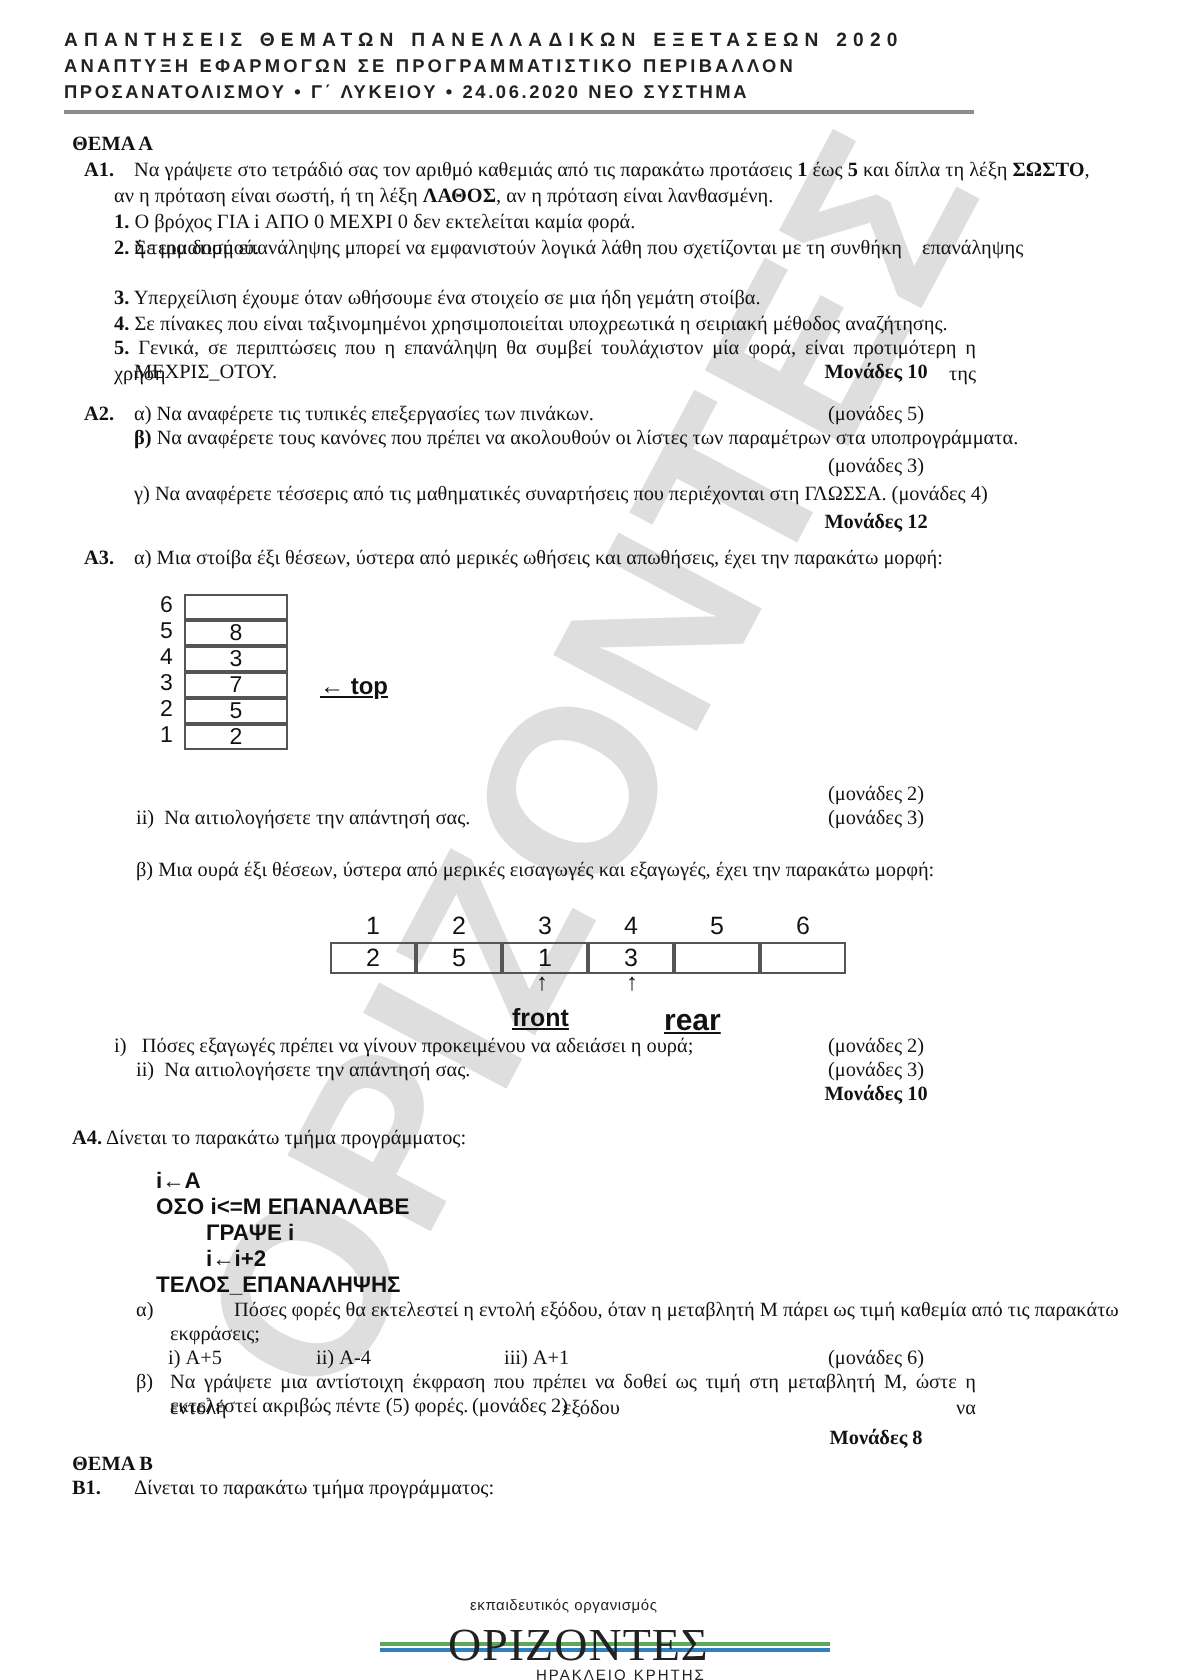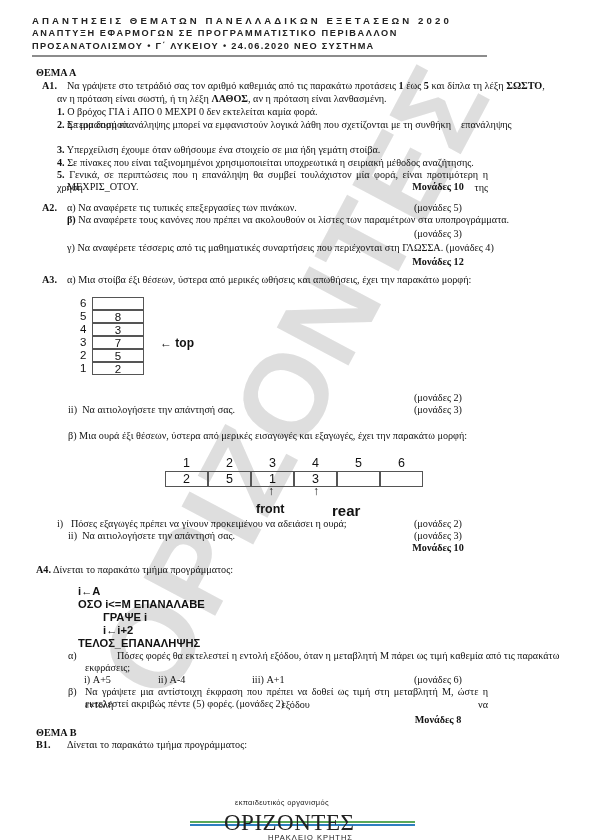--- a/index.html
+++ b/index.html
@@ -38,21 +38,21 @@
   }
   .queue-cell {
     position: absolute; width: 43px; height: 16px; border: 1px solid #555;
     box-sizing: border-box; text-align: center;
     font-family: "Liberation Sans", "DejaVu Sans", sans-serif; font-size: 12.5px; line-height: 14px;
   }
   .queue-idx {
     position: absolute; width: 43px; text-align: center;
     font-family: "Liberation Sans", "DejaVu Sans", sans-serif; font-size: 12.5px;
   }
-  .sans-bold { font-family: "Liberation Sans", "DejaVu Sans", sans-serif; font-weight: bold; }
+  .sans-bold { font-family: "Liberation Sans", "DejaVu Sans", sans-serif; font-weight: bold; text-decoration: underline; }
   .code { font-family: "Liberation Sans", "DejaVu Sans", sans-serif; font-weight: bold; font-size: 11.2px; }
 
   .logo-top { font-family: "Liberation Sans", "DejaVu Sans", sans-serif; font-size: 7.5px; color: #222; letter-spacing: 0.3px; }
   .logo-main { font-family: "Liberation Serif", "DejaVu Serif", serif; font-size: 23px; color: #222; letter-spacing: 0.5px; }
   .logo-bottom { font-family: "Liberation Sans", "DejaVu Sans", sans-serif; font-size: 7.5px; color: #222; letter-spacing: 1px; }
 </style>
 </head>
 <body>
 
 <svg class="watermark" viewBox="0 0 600 840">

